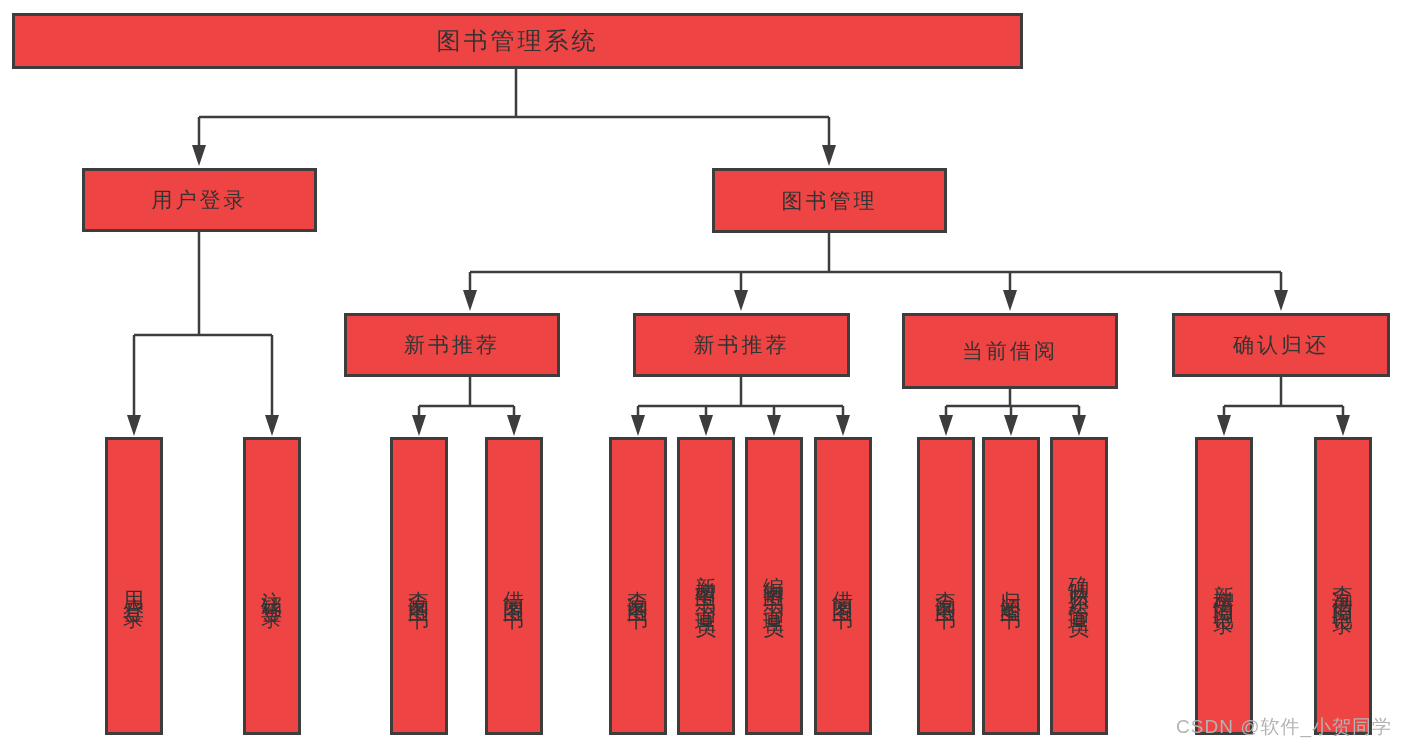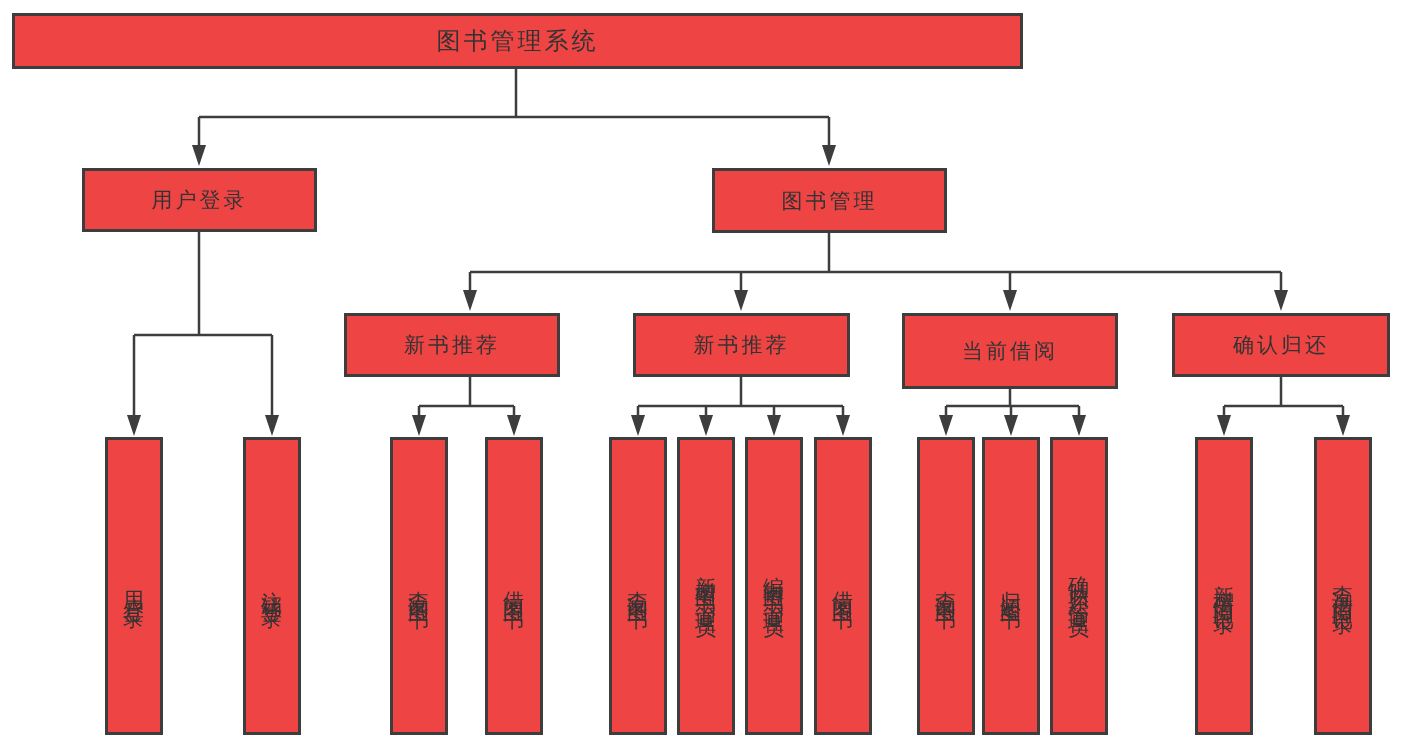--- a/index.html
+++ b/index.html
@@ -131,13 +131,14 @@
     <span class="lbl">确认归还（管理员）</span>
   </div>
 
   <div class="node leaf" style="left:1195px">
     <span class="lbl">新增借阅记录</span>
   </div>
   <div class="node leaf" style="left:1314px">
     <span class="lbl">查询借阅记录</span>
   </div>
 
+  <div class="watermark">CSDN @软件_小贺同学</div>
 </div>
 
 </body></html>

